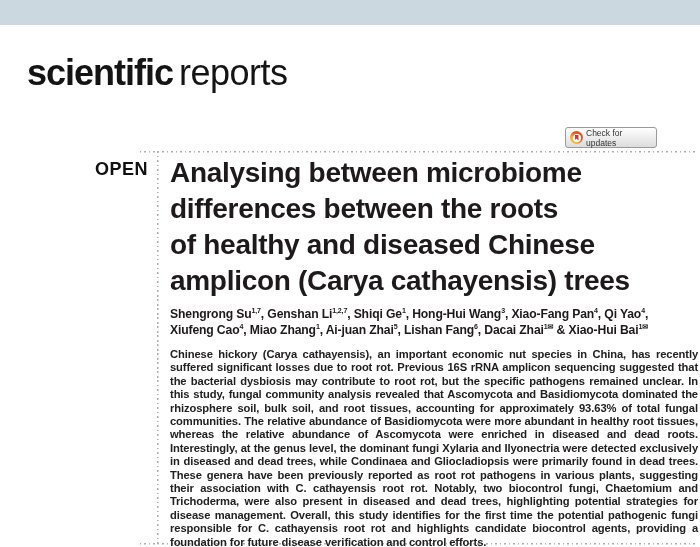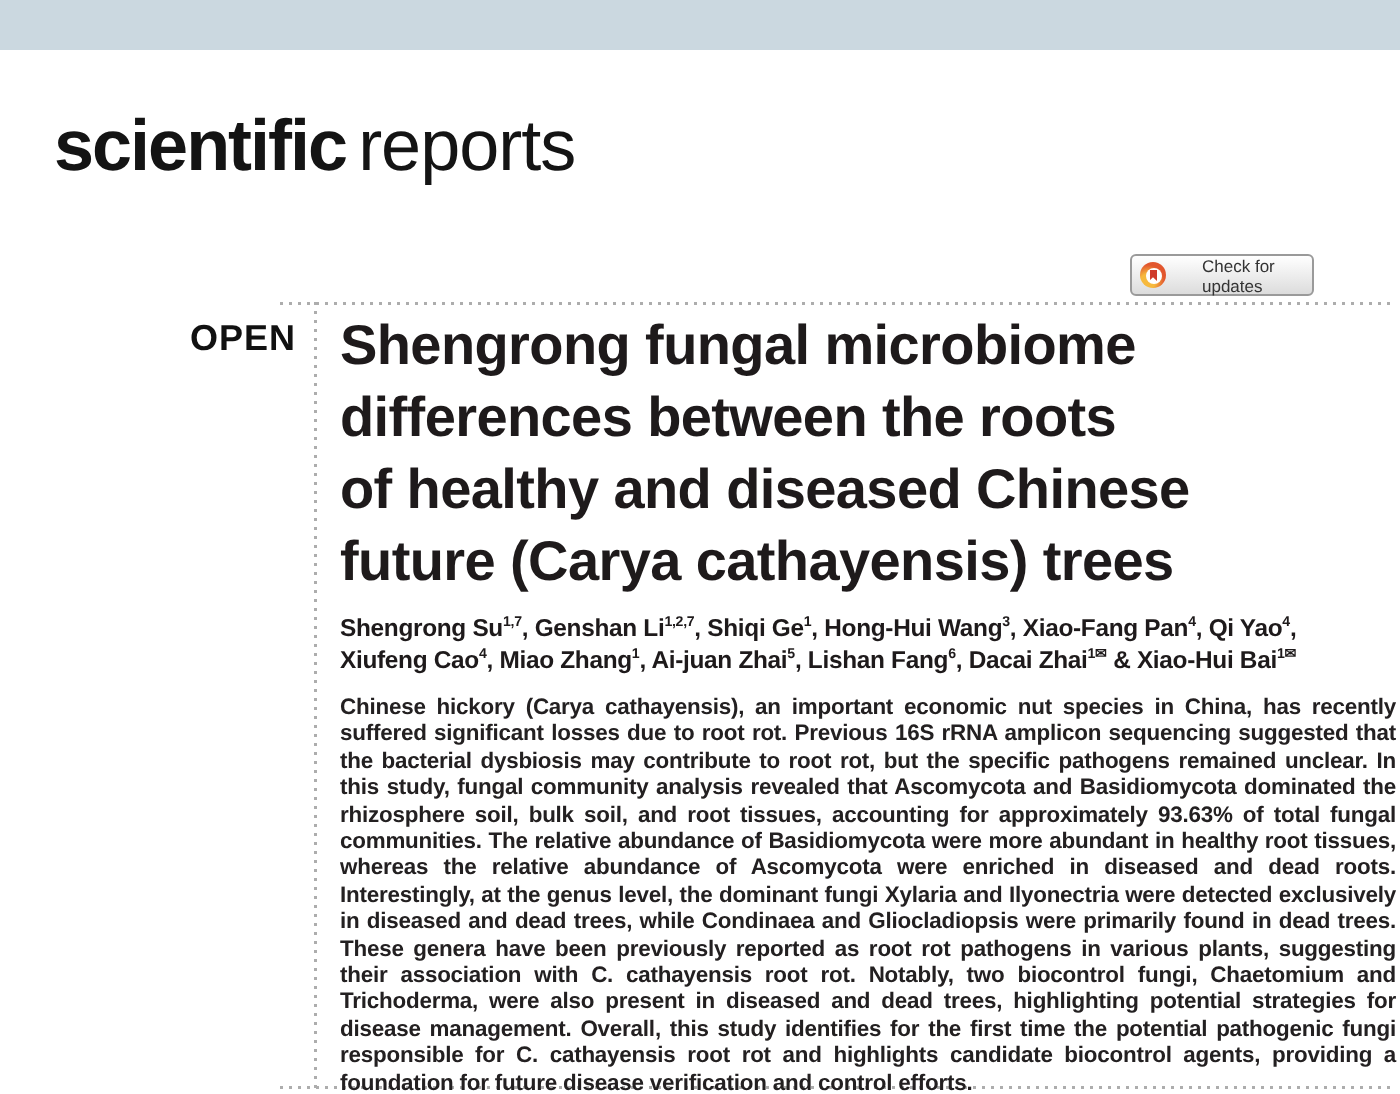--- a/index.html
+++ b/index.html
@@ -18,21 +18,21 @@
   }
   
   .masthead { position:absolute; left:27px; top:52px; font-size:36px; color:#141414; }
   .masthead .bold { font-weight:800; letter-spacing:-1px; }
   .masthead .light { font-weight:400; letter-spacing:-0.5px; margin-left:6px; }
   
   .check-btn {
     position:absolute; left:565px; top:127px; height:21px; width:92px;
     border:1px solid #9a9a9a; border-radius:3px;
     background:linear-gradient(#ffffff,#dcdcdc);
-    display:flex; align-items:center; gap:18px; padding:0 4px;
+    display:flex; align-items:center; gap:3px; padding:0 4px;
     font-size:8.5px; color:#333; cursor:pointer;
   }
   .cm-badge {
     width:13px; height:13px; border-radius:50%; flex:0 0 13px;
     background:radial-gradient(circle at 30% 75%, #f6b93d 28%, #e2562e 62%);
     position:relative;
   }
   .cm-badge::before {
     content:""; position:absolute; left:2.5px; top:2.5px; width:8px; height:8px;
     background:#fff; border-radius:50%;
@@ -92,24 +92,24 @@
     <span>Check for updates</span>
   </div>
 
   <div class="rule-h rule-top"></div>
   <div class="rule-v"></div>
   <div class="rule-h rule-bottom"></div>
 
   <div class="open-label">OPEN</div>
 
   <h1 class="title">
-    <div class="line"><span>Shengrong fungal microbiome</span></div>
+    <div class="line"><span>Analysing between microbiome</span></div>
     <div class="line"><span>differences between the roots</span></div>
     <div class="line"><span>of healthy and diseased Chinese</span></div>
-    <div class="line"><span>future (</span><span class="it">Carya cathayensis</span><span>) trees</span></div>
+    <div class="line"><span>amplicon (</span><span class="it">Carya cathayensis</span><span>) trees</span></div>
   </h1>
 
   <div class="authors">
     <div class="line"><span>Shengrong Su</span><sup>1,7</sup><span>, Genshan Li</span><sup>1,2,7</sup><span>, Shiqi Ge</span><sup>1</sup><span>, Hong-Hui Wang</span><sup>3</sup><span>, Xiao-Fang Pan</span><sup>4</sup><span>, Qi Yao</span><sup>4</sup><span>,</span></div>
     <div class="line"><span>Xiufeng Cao</span><sup>4</sup><span>, Miao Zhang</span><sup>1</sup><span>, Ai-juan Zhai</span><sup>5</sup><span>, Lishan Fang</span><sup>6</sup><span>, Dacai Zhai</span><sup>1✉</sup><span> &amp; Xiao-Hui Bai</span><sup>1✉</sup></div>
   </div>
 
   <p class="abstract"><span>Chinese hickory (</span><span class="it">Carya cathayensis</span><span>), an important economic nut species in China, has recently suffered significant losses due to root rot. Previous </span><span class="it">16S rRNA</span><span> amplicon sequencing suggested that the bacterial dysbiosis may contribute to root rot, but the specific pathogens remained unclear. In this study, fungal community analysis revealed that Ascomycota and Basidiomycota dominated the rhizosphere soil, bulk soil, and root tissues, accounting for approximately 93.63% of total fungal communities. The relative abundance of Basidiomycota were more abundant in healthy root tissues, whereas the relative abundance of Ascomycota were enriched in diseased and dead roots. Interestingly, at the genus level, the dominant fungi </span><span class="it">Xylaria</span><span> and </span><span class="it">Ilyonectria</span><span> were detected exclusively in diseased and dead trees, while </span><span class="it">Condinaea</span><span> and </span><span class="it">Gliocladiopsis</span><span> were primarily found in dead trees. These genera have been previously reported as root rot pathogens in various plants, suggesting their association with </span><span class="it">C. cathayensis</span><span> root rot. Notably, two biocontrol fungi, </span><span class="it">Chaetomium</span><span> and </span><span class="it">Trichoderma</span><span>, were also present in diseased and dead trees, highlighting potential strategies for disease management. Overall, this study identifies for the first time the potential pathogenic fungi responsible for </span><span class="it">C. cathayensis</span><span> root rot and highlights candidate biocontrol agents, providing a foundation for future disease verification and control efforts.</span></p>
 
 </div>

